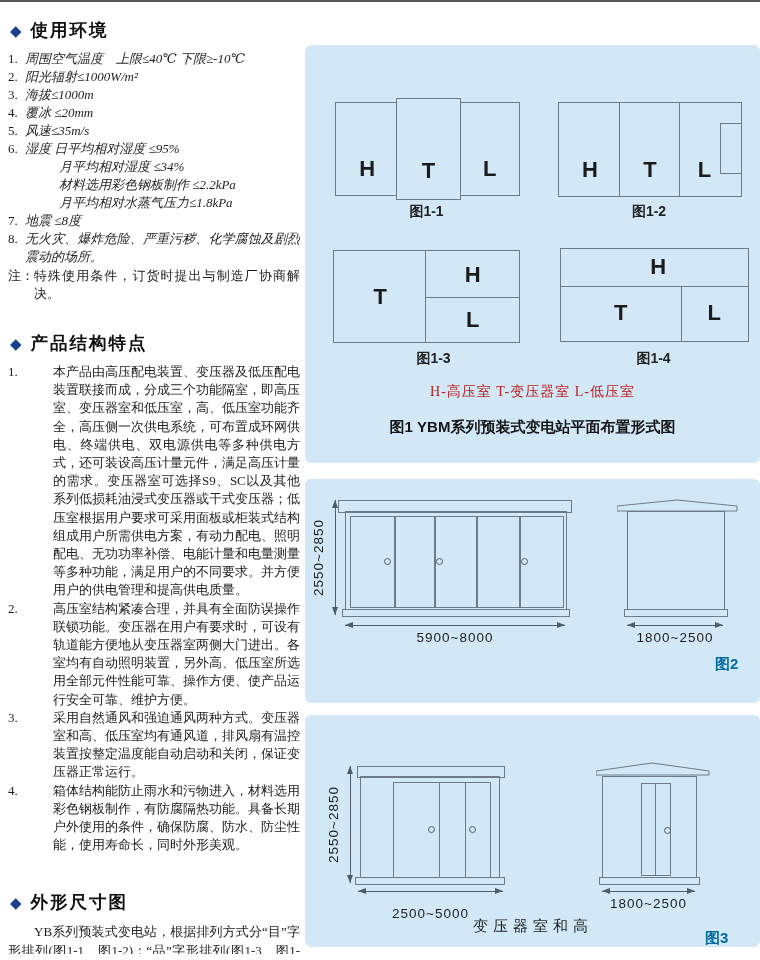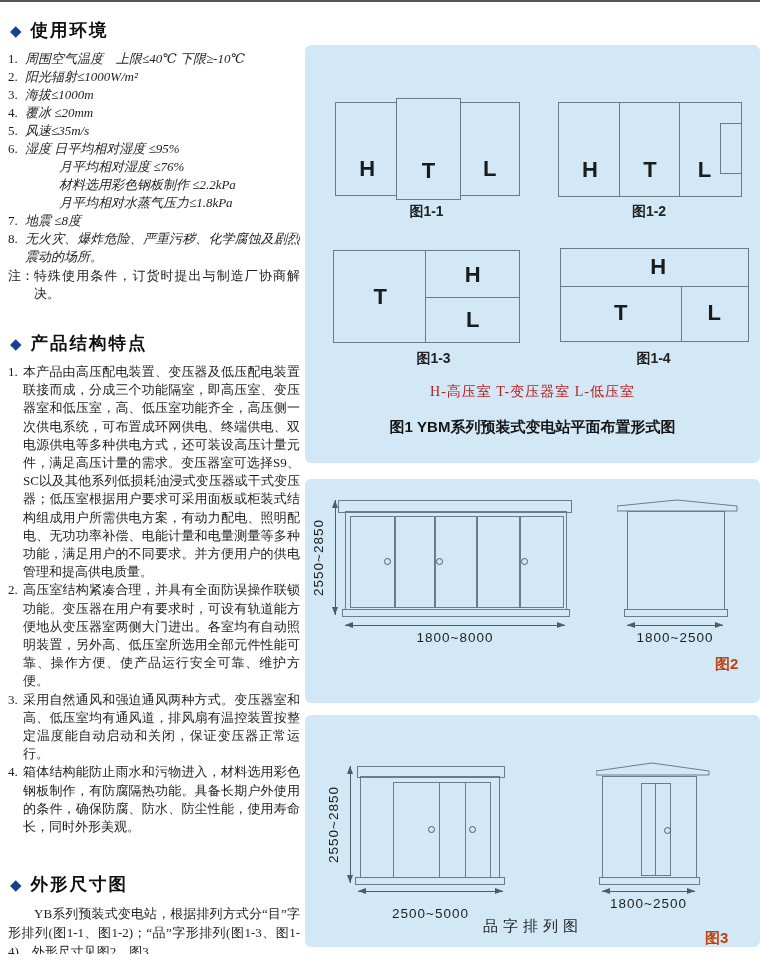--- a/index.html
+++ b/index.html
@@ -19,21 +19,21 @@
   .sec-heading .sec-title{font-size:17.5px;font-weight:bold;color:#101010;letter-spacing:2px;}
   .li{display:flex;font-size:13px;line-height:18px;}
   .li .no{flex:0 0 17px;}
   .li .txt{flex:1;text-align:justify;font-style:italic;}
   .li.sub .txt{margin-left:34px;}
   .note{display:flex;font-size:13px;line-height:18px;margin-top:1px;}
   .note .no{flex:0 0 26px;}
   .note .txt{flex:1;text-align:justify;}
   .para{display:flex;font-size:13px;line-height:18.2px;}
   .para .no{flex:0 0 15px;}
-  .para .txt{flex:1;text-align:justify;}
+  .para .txt{flex:1;text-align:justify;margin-left:30px;}
   .gap-lg{height:18px;}
   .gap-xl{height:26px;}
   .outline-para{font-size:13px;line-height:19px;text-indent:2em;text-align:justify;margin-top:4px;}
 
   
   .panel{position:absolute;left:305px;width:455px;background:#d3e8f6;border-radius:6px;}
   #panel1{top:45px;height:418px;}
   #panel2{top:479px;height:224px;}
   #panel3{top:715px;height:232px;}
 
@@ -65,21 +65,21 @@
       border-top:3px solid transparent;border-bottom:3px solid transparent;border-right:8px solid #4d5d68;}
   .hdim::after{content:"";position:absolute;right:0;top:-3px;
       border-top:3px solid transparent;border-bottom:3px solid transparent;border-left:8px solid #4d5d68;}
   .vlabel{position:absolute;writing-mode:vertical-rl;transform:rotate(180deg);
       font-family:"Liberation Sans","DejaVu Sans",sans-serif;font-size:13.5px;color:#1d1d1d;
       text-align:center;letter-spacing:1px;}
   .hlabel{position:absolute;text-align:center;
       font-family:"Liberation Sans","DejaVu Sans",sans-serif;font-size:13.5px;color:#1d1d1d;letter-spacing:1px;}
   .ecap{position:absolute;text-align:center;font-size:15px;color:#1d1d1d;letter-spacing:5px;}
   .figlab{position:absolute;font-family:"Liberation Sans","DejaVu Sans",sans-serif;
-      font-weight:bold;font-size:15px;color:#c2410c;}
+      font-weight:bold;font-size:15px;color:#0369a1;}
 </style>
 </head>
 <body>
 
 <div class="topline"></div>
 
 <div class="leftcol">
 
   <div class="sec-heading">
     <span class="diamond">◆</span>
@@ -106,21 +106,21 @@
     <div class="li">
         <span class="no">5.</span>
         <span class="txt">风速≤35m/s</span>
       </div>
     <div class="li">
         <span class="no">6.</span>
         <span class="txt">湿度 日平均相对湿度 ≤95%</span>
       </div>
     <div class="li sub">
         <span class="no"></span>
-        <span class="txt">月平均相对湿度 ≤76%</span>
+        <span class="txt">月平均相对湿度 ≤34%</span>
       </div>
     <div class="li sub">
         <span class="no"></span>
         <span class="txt">材料选用彩色钢板制作 ≤2.2kPa</span>
       </div>
     <div class="li sub">
         <span class="no"></span>
         <span class="txt">月平均相对水蒸气压力≤1.8kPa</span>
       </div>
     <div class="li">
@@ -226,21 +226,21 @@
     <div class="door" style="left:130px;top:4px;width:43px;height:90px;"></div>
     <div class="door" style="left:173px;top:4px;width:43px;height:90px;"></div>
     <div class="handle" style="left:38px;top:46px;"></div>
     <div class="handle" style="left:90px;top:46px;"></div>
     <div class="handle" style="left:175px;top:46px;"></div>
   </div>
   <div class="slab" style="left:37px;top:130px;width:226px;height:6px;"></div>
   <div class="vdim" style="left:30px;top:21px;height:115px;"></div>
   <div class="vlabel" style="left:6px;top:26px;height:105px;">2550~2850</div>
   <div class="hdim" style="left:40px;top:146px;width:220px;"></div>
-  <div class="hlabel" style="left:40px;top:151px;width:220px;">1800~8000</div>
+  <div class="hlabel" style="left:40px;top:151px;width:220px;">5900~8000</div>
   <div class="figlab" style="left:410px;top:176px;">图2</div>
 
   <svg class="roofsvg" style="left:312px;top:20px;" width="121" height="13">
     <polygon points="0,12 0,7 60,1 120,7 120,12" fill="#d3e8f6" stroke="#6d7b88" stroke-width="1"></polygon>
   </svg>
   <div class="ebody" style="left:322px;top:32px;width:96px;height:98px;"></div>
   <div class="slab" style="left:319px;top:130px;width:102px;height:6px;"></div>
   <div class="hdim" style="left:322px;top:146px;width:96px;"></div>
   <div class="hlabel" style="left:302px;top:151px;width:136px;">1800~2500</div>
 </div>
@@ -254,21 +254,21 @@
       <div class="leafline" style="left:25px;"></div>
     </div>
     <div class="handle" style="left:67px;top:49px;"></div>
     <div class="handle" style="left:108px;top:49px;"></div>
   </div>
   <div class="slab" style="left:50px;top:162px;width:148px;height:6px;"></div>
   <div class="vdim" style="left:45px;top:51px;height:117px;"></div>
   <div class="vlabel" style="left:21px;top:57px;height:105px;">2550~2850</div>
   <div class="hdim" style="left:53px;top:176px;width:145px;"></div>
   <div class="hlabel" style="left:53px;top:181px;width:145px;margin-top:10px;">2500~5000</div>
-  <div class="ecap" style="left:128px;top:202px;width:200px;">品字排列图</div>
+  <div class="ecap" style="left:128px;top:202px;width:200px;">变压器室和高</div>
   <div class="figlab" style="left:400px;top:214px;">图3</div>
 
   <svg class="roofsvg" style="left:291px;top:47px;" width="114" height="14">
     <polygon points="0,13 0,9 56,1 113,9 113,13" fill="#d3e8f6" stroke="#6d7b88" stroke-width="1"></polygon>
   </svg>
   <div class="ebody" style="left:297px;top:61px;width:93px;height:101px;">
     <div class="door" style="left:38px;top:6px;width:28px;height:91px;">
       <div class="leafline" style="left:13px;"></div>
     </div>
     <div class="handle" style="left:61px;top:50px;"></div>

